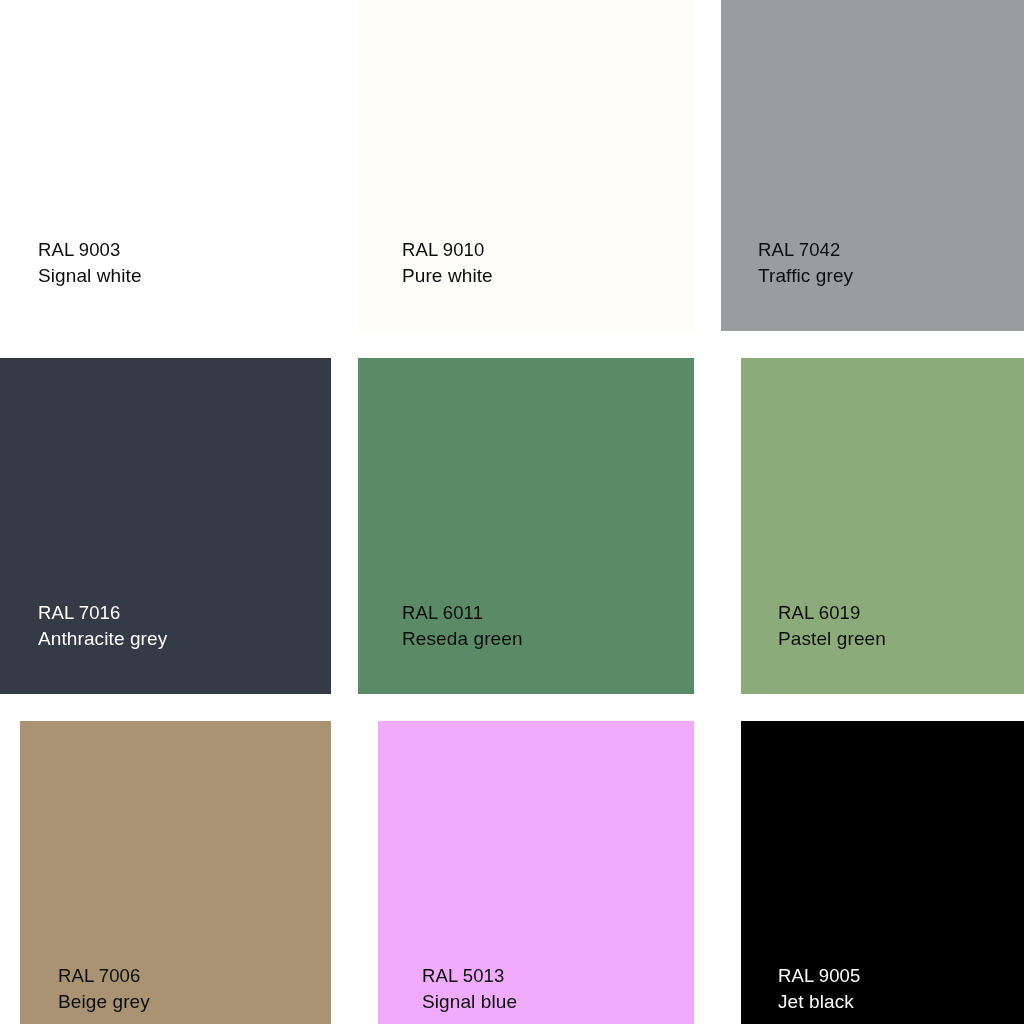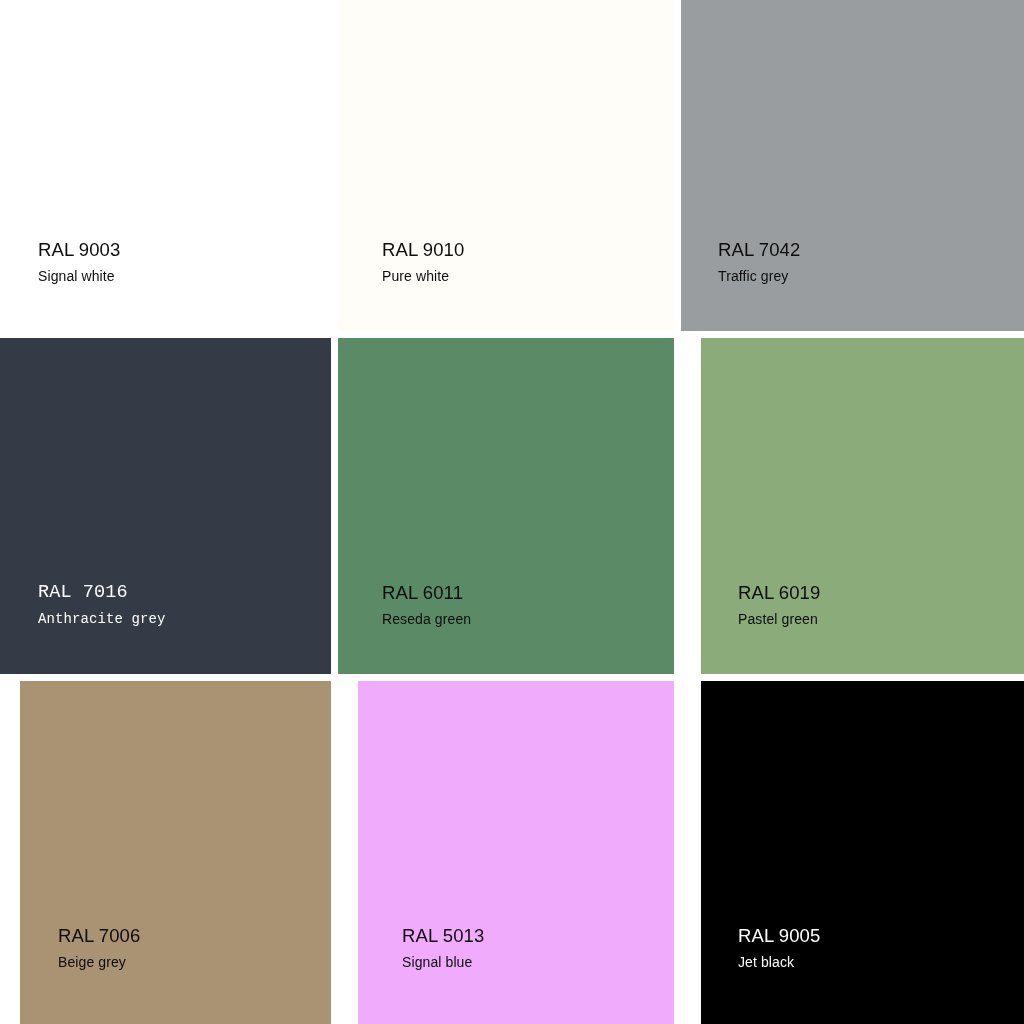--- a/index.html
+++ b/index.html
@@ -17,20 +17,21 @@
   #swatch-grid {
     width: 836px;
     height: 1024px;
     display: grid;
     grid-template-columns: 338px 343px 343px;
     grid-template-rows: 338px 343px 343px;
     column-gap: 0px;
     row-gap: 0px;
     background: #ffffff;
     box-sizing: border-box;
+    gap: 20px;
   }
   .swatch {
     position: relative;
     box-sizing: border-box;
     overflow: hidden;
   }
   
   .swatch-fill {
     position: absolute;
     left: 0;
@@ -56,21 +57,21 @@
   .swatch.row-3 .swatch-label { bottom: 49px; }
 
   .ral-code {
     display: block;
     font-size: 18.5px;
     font-weight: 400;
     white-space: nowrap;
   }
   .ral-name {
     display: block;
-    font-size: 14px;
+    font-size: 19px;
     font-weight: 400;
     white-space: nowrap;
   }
 </style>
 </head>
 <body>
 
 <div id="swatch-grid" style="background: rgb(255, 255, 255);">
     <div class="swatch col-1 row-1">
       <div class="swatch-fill" style="background: rgb(255, 255, 255);">
@@ -90,21 +91,21 @@
     </div>
     <div class="swatch col-3 row-1">
       <div class="swatch-fill" style="background: rgb(154, 157, 159);">
         <div class="swatch-label" style="color: rgb(13, 13, 13);">
           <span class="ral-code">RAL 7042</span>
           <span class="ral-name">Traffic grey</span>
         </div>
       </div>
     </div>
     <div class="swatch col-1 row-2">
-      <div class="swatch-fill" style="background: rgb(52, 59, 70); font-family: Liberation Mono, monospace;">
+      <div class="swatch-fill" style="background: rgb(52, 59, 70);">
         <div class="swatch-label" style="color: rgb(255, 255, 255);">
           <span class="ral-code">RAL 7016</span>
           <span class="ral-name">Anthracite grey</span>
         </div>
       </div>
     </div>
     <div class="swatch col-2 row-2">
       <div class="swatch-fill" style="background: rgb(91, 138, 102);">
         <div class="swatch-label" style="color: rgb(13, 13, 13);">
           <span class="ral-code">RAL 6011</span>

